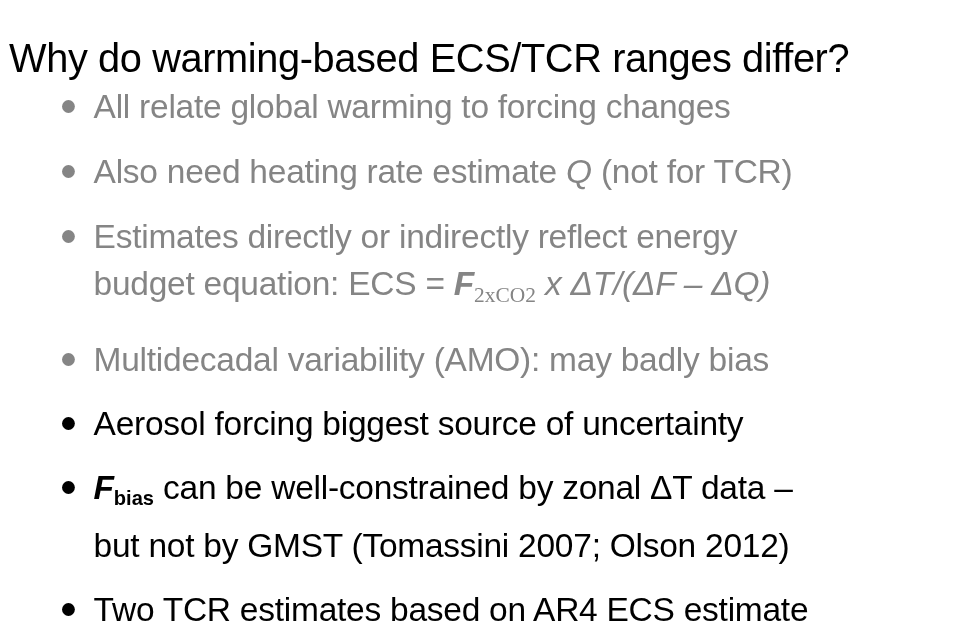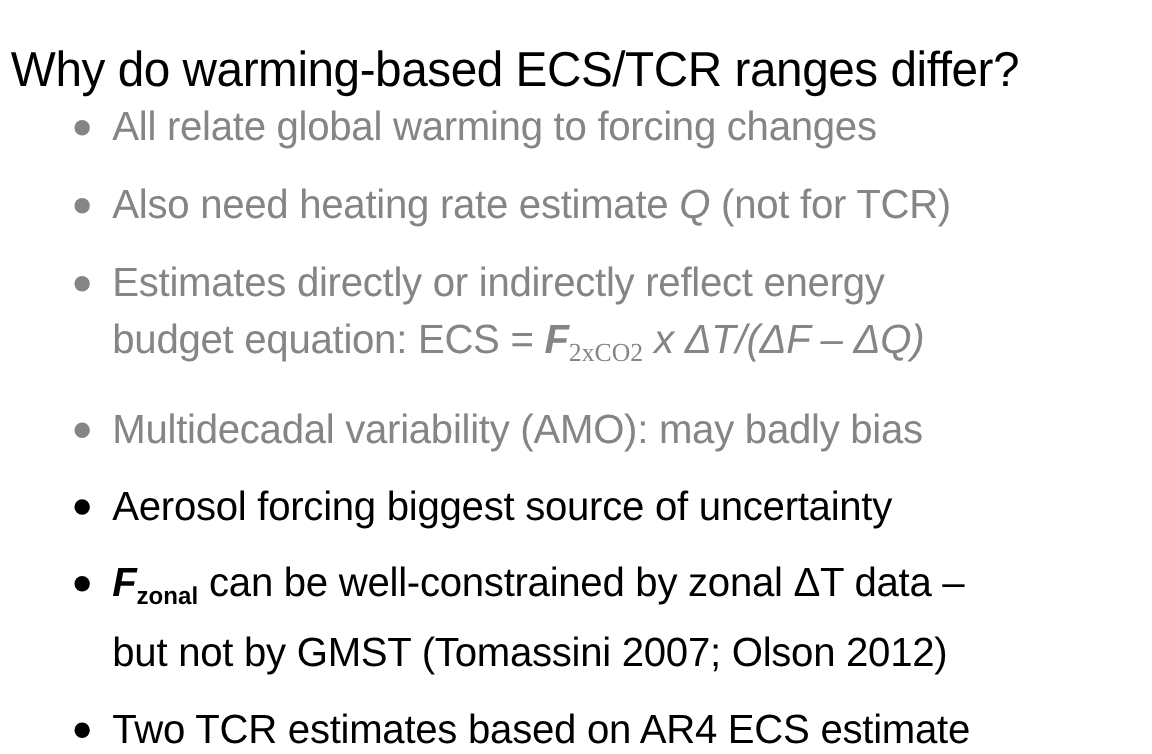--- a/index.html
+++ b/index.html
@@ -141,21 +141,21 @@
 
     <div class="bullet-item black">
       <span class="dot"></span>
       <span class="txt">Aerosol forcing biggest source of uncertainty</span>
     </div>
 
     <div class="sp-md"></div>
 
     <div class="bullet-item black">
       <span class="dot"></span>
-      <span class="fvar">F</span><span class="sub-sans">zonal</span><span class="txt"> can be well-constrained by zonal ΔT data –</span><br><span class="txt">but not by GMST (Tomassini 2007; Olson 2012)</span>
+      <span class="fvar">F</span><span class="sub-sans">bias</span><span class="txt"> can be well-constrained by zonal ΔT data –</span><br><span class="txt">but not by GMST (Tomassini 2007; Olson 2012)</span>
     </div>
 
     <div class="sp-lg"></div>
 
     <div class="bullet-item black">
       <span class="dot"></span>
       <span class="txt">Two TCR estimates based on AR4 ECS estimate</span>
     </div>
 
   </div>

